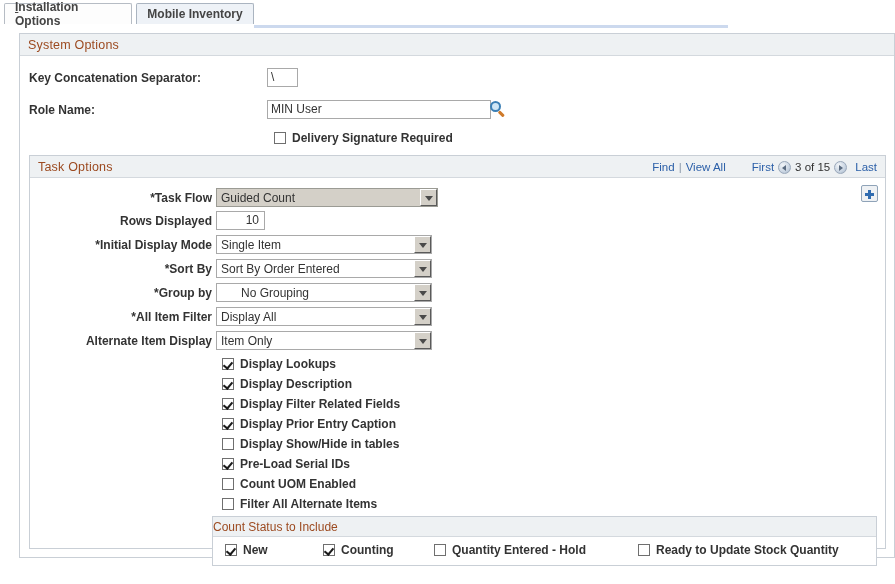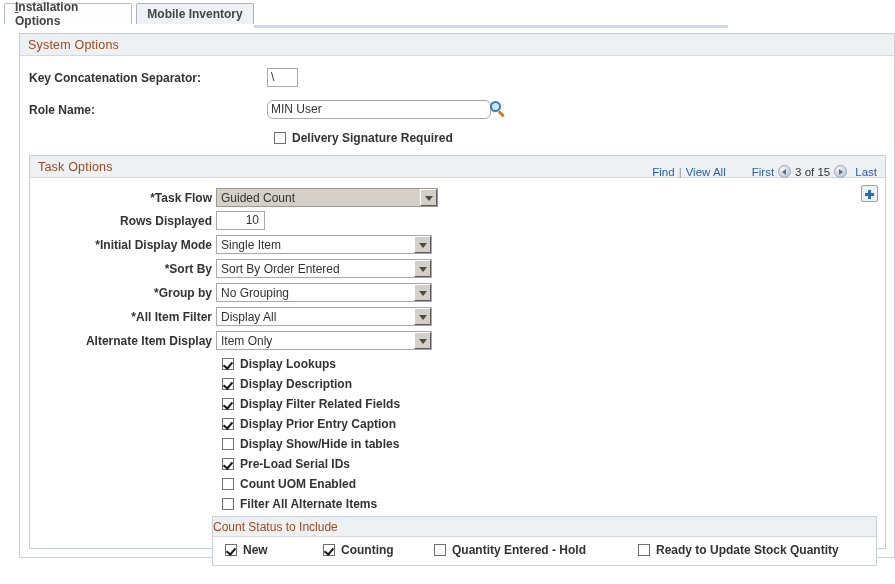--- a/index.html
+++ b/index.html
@@ -33,21 +33,21 @@
   
   .group{position:absolute;border:1px solid #c9cfd6;background:#ffffff;box-sizing:border-box;}
   .grouphdr{
     height:22px;background:#eef1f3;border-bottom:1px solid #d4d9de;
     display:flex;align-items:center;box-sizing:border-box;
     padding:0 8px;position:relative;
   }
   .grouphdr .title{
     color:#9c4a20;font-size:12.5px;letter-spacing:.2px;white-space:nowrap;
   }
-  .hdrnav{position:absolute;right:8px;top:0;height:22px;display:flex;align-items:flex-end;gap:0px;white-space:nowrap;}
+  .hdrnav{position:absolute;right:8px;top:0;height:22px;display:flex;align-items:center;gap:0px;white-space:nowrap;}
   .navlink{color:#2b5fa8;font-size:11.5px;cursor:pointer;}
   .navsep{color:#8a97a8;margin:0 4px;font-size:11.5px;}
   .navgrp{margin-left:26px;display:flex;align-items:center;font-size:11.5px;color:#2b5fa8;}
   .arrowbtn{
     display:inline-block;width:13px;height:13px;border-radius:50%;
     background:radial-gradient(circle at 35% 30%, #f2f5f8 0%, #c6d2e0 65%, #9fb0c4 100%);
     border:1px solid #9aa8ba;position:relative;margin:0 4px;cursor:pointer;
     vertical-align:middle;box-sizing:border-box;
   }
   .arrowbtn:before{
@@ -154,21 +154,21 @@
   <div class="group" style="left:19px;top:33px;width:876px;height:525px;">
 
     <div class="grouphdr">
       <span class="title">System Options</span>
     </div>
 
     <div class="lbl" style="left:9px;top:37px;">Key Concatenation Separator:</div>
     <div class="txtinput" style="left:247px;top:34px;width:31px;">\</div>
 
     <div class="lbl" style="left:9px;top:69px;">Role Name:</div>
-    <div class="txtinput" style="left:247px;top:66px;width:224px;border-radius:6px;">MIN User</div>
+    <div class="txtinput" style="left:247px;top:66px;width:224px;">MIN User</div>
     <div class="lookup" style="left:470px;top:67px;">
       <div class="ring"></div>
       <div class="handle"></div>
     </div>
 
     <div class="cbrow" style="left:254px;top:97px;">
       <span class="cbox"></span>
       <span class="cblabel">Delivery Signature Required</span>
     </div>
 
@@ -207,21 +207,21 @@
         <span class="arrow"></span>
       </div>
 
       <div class="lbl right" style="left:26px;top:106px;width:156px;">*Sort By</div>
       <div class="selbox" style="left:186px;top:103px;width:216px;">
         <span class="val">Sort By Order Entered</span>
         <span class="arrow"></span>
       </div>
 
       <div class="lbl right" style="left:26px;top:130px;width:156px;">*Group by</div>
-      <div class="selbox" style="left:186px;top:127px;width:216px;">
+      <div class="selbox" style="left:186px;top:127px;width:216px;padding-left:20px;">
         <span class="val">No Grouping</span>
         <span class="arrow"></span>
       </div>
 
       <div class="lbl right" style="left:26px;top:154px;width:156px;">*All Item Filter</div>
       <div class="selbox" style="left:186px;top:151px;width:216px;gap:12px;">
         <span class="val">Display All</span>
         <span class="arrow"></span>
       </div>
 

